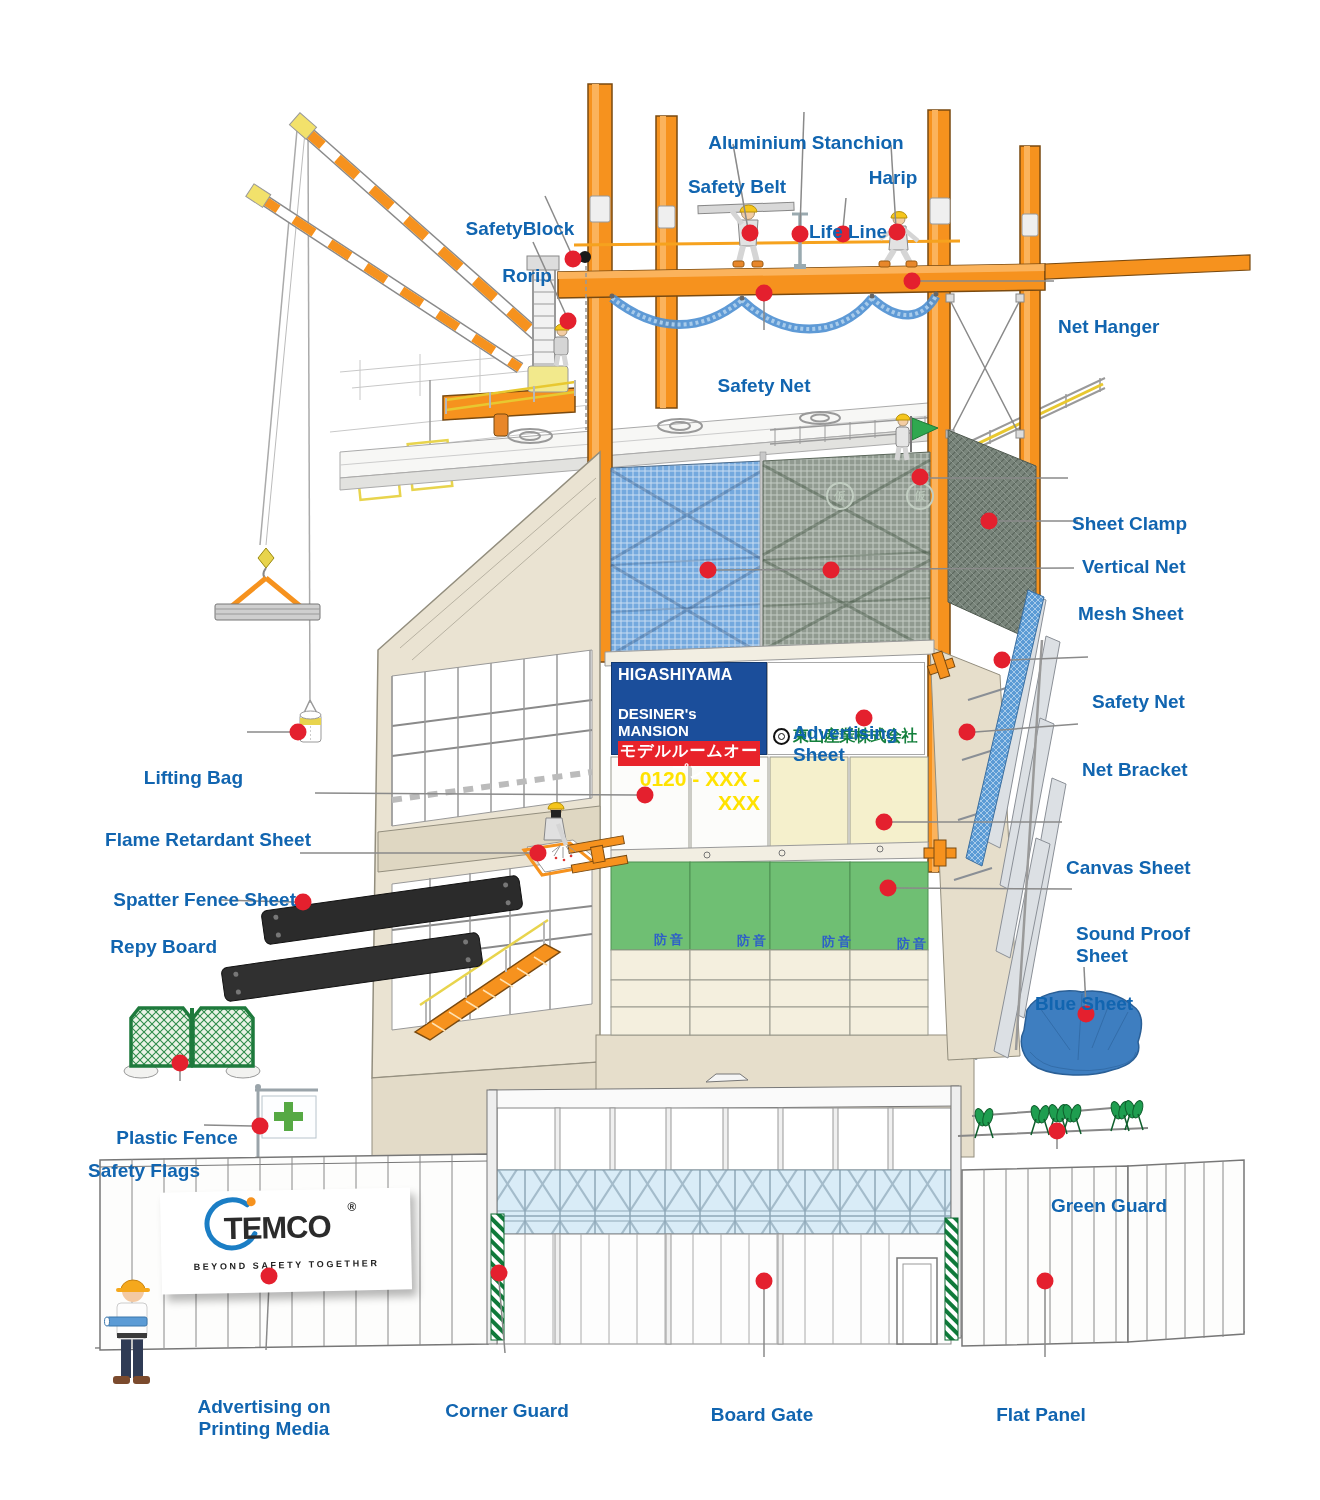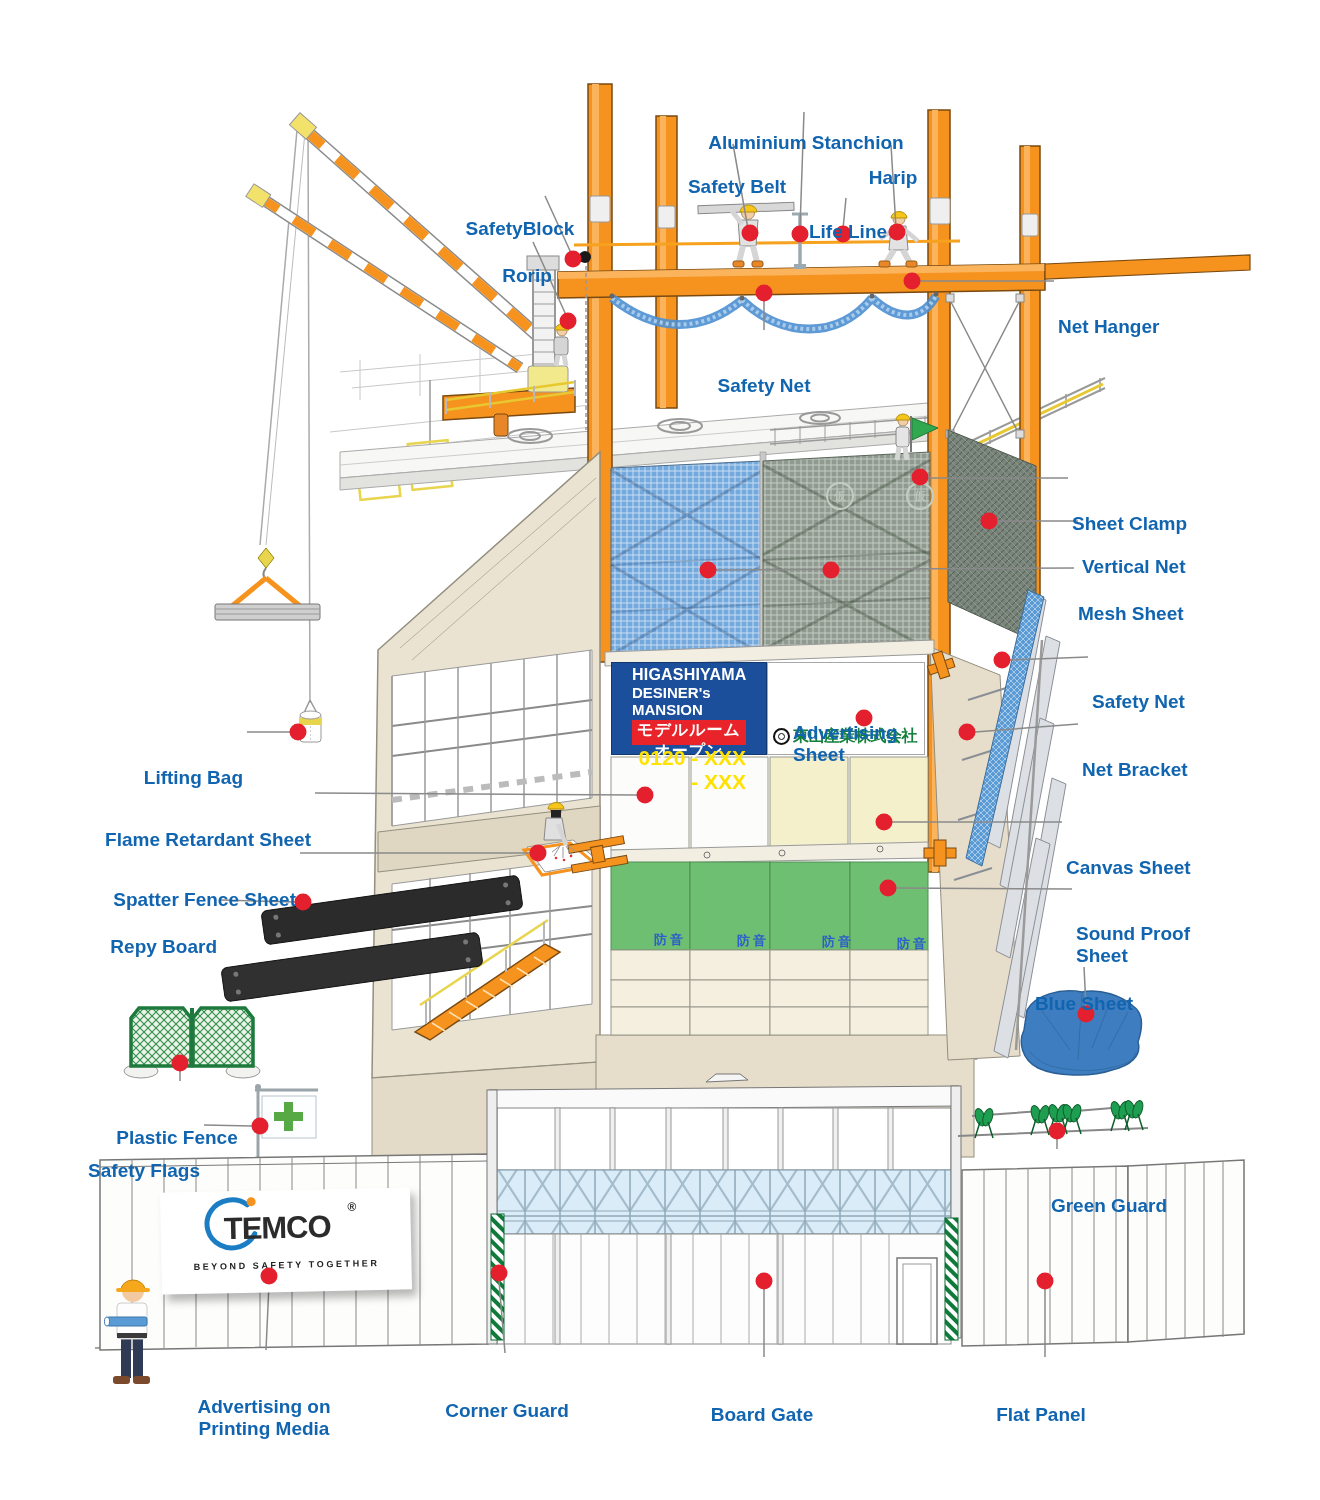--- a/index.html
+++ b/index.html
@@ -10,23 +10,23 @@
   .ctr{transform:translateX(-50%);text-align:center;}
   .rt{transform:translateX(-100%);text-align:right;}
   .wrap{white-space:normal;line-height:1.16;}
   .dot{position:absolute;width:17px;height:17px;background:#E4202E;border-radius:50%;
        transform:translate(-50%,-50%);}
   .bouon{position:absolute;transform:translate(-50%,-50%);color:#2E5FC8;
          font:bold 13px "Liberation Sans",sans-serif;letter-spacing:3px;white-space:nowrap;}
   .stamp{position:absolute;width:24px;height:24px;border:2px solid #C2CEC2;border-radius:50%;
          color:#B9C6B9;font:bold 12px "Liberation Sans",sans-serif;line-height:24px;text-align:center;}
   .sign-blue{position:absolute;left:611px;top:662px;width:156px;height:93px;background:#1B4E9B;
-             border:1px solid #12386E;box-sizing:border-box;padding:3px 20px;}
+             border:1px solid #12386E;box-sizing:border-box;padding:3px 6px;}
   .sign-blue .l1{color:#fff;font:bold 16px "Liberation Sans",sans-serif;letter-spacing:.2px;}
-  .sign-blue .l2{color:#fff;font:bold 15px "Liberation Sans",sans-serif;}
+  .sign-blue .l2{color:#fff;font:bold 15px "Liberation Sans",sans-serif;margin-top:21px;}
   .sign-blue .band{margin-top:2px;background:#E8232A;height:25px;line-height:25px;text-align:center;
              color:#fff;font:bold 16px "Liberation Sans",sans-serif;letter-spacing:1px;}
   .sign-blue .tel{color:#FFE200;font:bold 21px "Liberation Sans",sans-serif;text-align:right;margin-top:1px;}
   .sign-white{position:absolute;left:767px;top:662px;width:158px;height:93px;background:#fff;
              border:1px solid #A8A8A8;box-sizing:border-box;}
   .company{position:absolute;left:5px;bottom:7px;display:flex;align-items:center;gap:3px;}
   .clogo{width:17px;height:17px;border:2px solid #111;border-radius:50%;box-sizing:border-box;
          position:relative;flex:0 0 auto;}
   .clogo:before{content:"";position:absolute;left:3px;top:3px;right:3px;bottom:3px;
          border:1.5px solid #111;border-radius:50%;}

